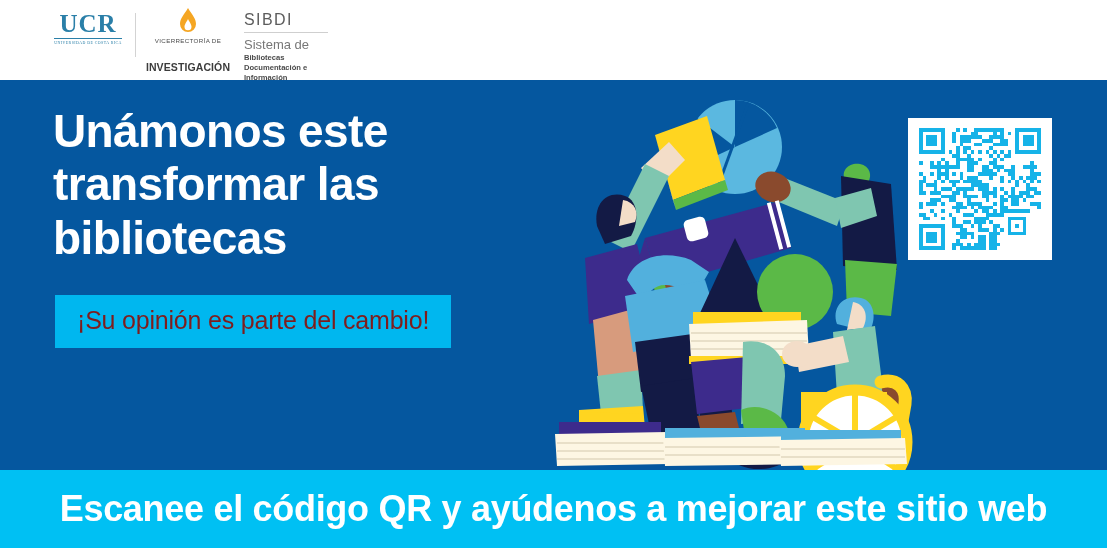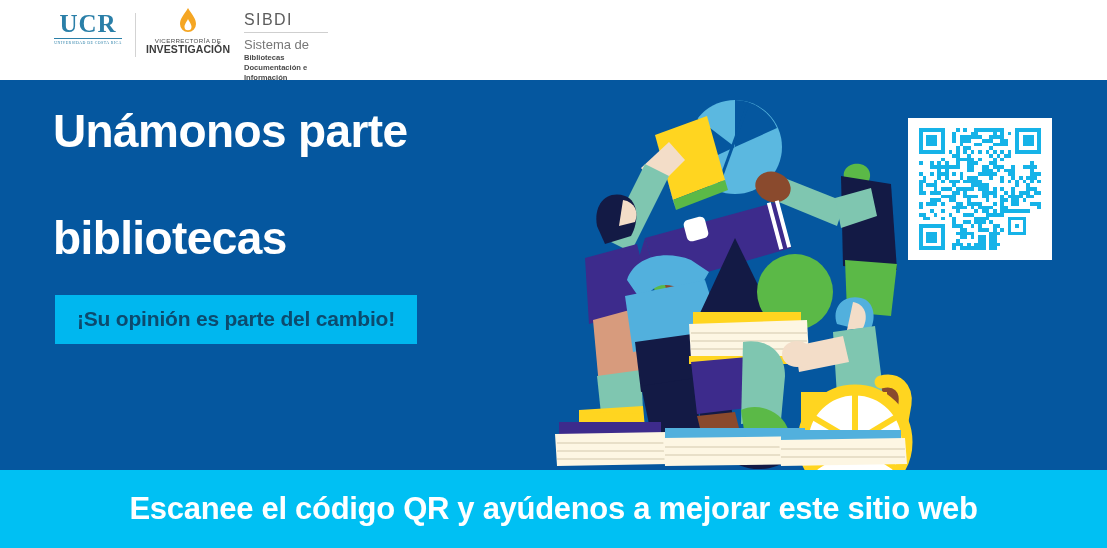--- a/index.html
+++ b/index.html
@@ -36,21 +36,21 @@
   }
 
   
   .logo-div{width:1px;height:44px;background:#d3d3d3;margin:16px 12px 0 12px;}
 
   
   .vi-logo{display:flex;flex-direction:column;align-items:center;padding-top:10px;width:80px;}
   .flame{width:20px;height:28px;position:relative;}
   .flame svg{display:block;}
   .vi-l1{font-size:6.2px;font-weight:400;color:#4a4a4a;letter-spacing:.35px;margin-top:2px;white-space:nowrap;}
-  .vi-l2{font-size:10.5px;font-weight:700;color:#3c3c3c;letter-spacing:.1px;white-space:nowrap;line-height:1.1;}
+  .vi-l2{font-size:10.5px;font-weight:700;color:#3c3c3c;letter-spacing:.1px;white-space:nowrap;line-height:1.1;margin-top:18px;}
 
   
   .sibdi{padding-top:14px;padding-left:16px;}
   .sibdi-title{font-size:16px;color:#5c5c5c;letter-spacing:1.4px;font-weight:400;line-height:1.1;}
   .sibdi-rule{width:84px;height:1px;background:#cfcfcf;margin:3px 0 3px 0;}
   .sibdi-light{font-size:13px;color:#777777;line-height:1.32;font-weight:400;}
   .sibdi-bold{font-size:7.6px;color:#4a4a4a;line-height:1.32;font-weight:700;}
 
   
   .main{
@@ -66,21 +66,21 @@
     letter-spacing:-0.6px;
     margin:0;
   }
 
   .tagline-box{
     position:absolute;left:55px;top:215px;
     background:#00b7ef;
     padding:13px 22px 15px 22px;
   }
   .tagline-text{
-    color:#0c4a6e;font-size:21px;font-weight:700;letter-spacing:-0.2px;
+    color:#7f1d1d;font-size:25px;font-weight:400;letter-spacing:-0.2px;
     line-height:1;white-space:nowrap;
   }
 
   
   .qr-panel{
     position:absolute;left:908px;top:38px;
     width:144px;height:142px;
     background:#ffffff;
     display:flex;align-items:center;justify-content:center;
   }
@@ -97,21 +97,21 @@
   .illus{position:absolute;left:545px;top:0px;width:380px;height:390px;}
   .illus svg{display:block;}
 
   
   .footer{
     position:absolute;left:0;top:470px;width:1107px;height:78px;
     background:#00c0f3;
     display:flex;align-items:center;justify-content:center;
   }
   .footer-text{
-    color:#ffffff;font-size:31px;font-weight:700;letter-spacing:-0.3px;
+    color:#ffffff;font-size:36px;font-weight:700;letter-spacing:-0.3px;
     white-space:nowrap;
   }
 </style>
 </head>
 <body>
 
 <div class="banner">
 
   <div class="header">
     <div class="logo-row">
@@ -143,22 +143,22 @@
         <div class="sibdi-bold">Documentación e</div>
         <div class="sibdi-bold">Información</div>
       </div>
 
     </div>
   </div>
 
   <div class="main">
 
     <h1 class="headline">
-      <span>Unámonos parte</span><br>
-      <br>
+      <span>Unámonos este</span><br>
+      <span>transformar las</span><br>
       <span>bibliotecas</span>
     </h1>
 
     <div class="tagline-box">
       <div class="tagline-text">¡Su opinión es parte del cambio!</div>
     </div>
 
     <div class="illus">
       <svg width="380" height="390" viewBox="0 0 380 390">
 

